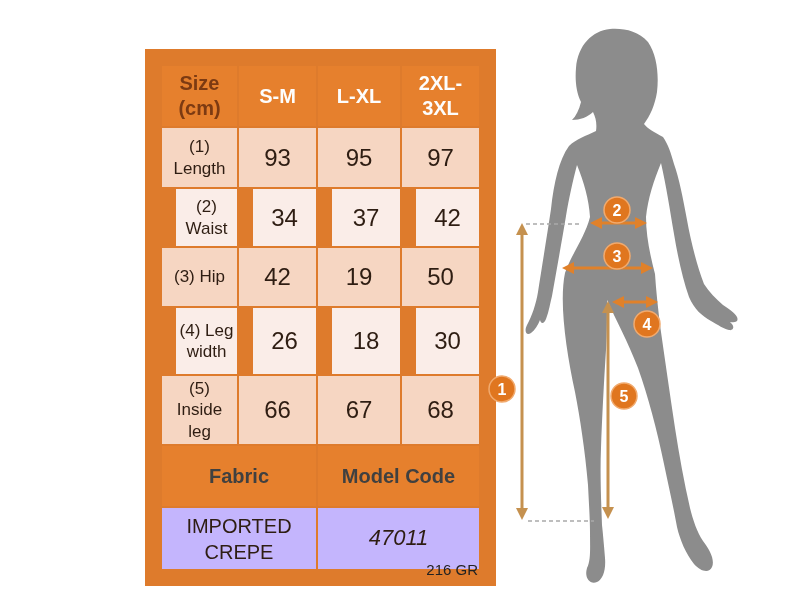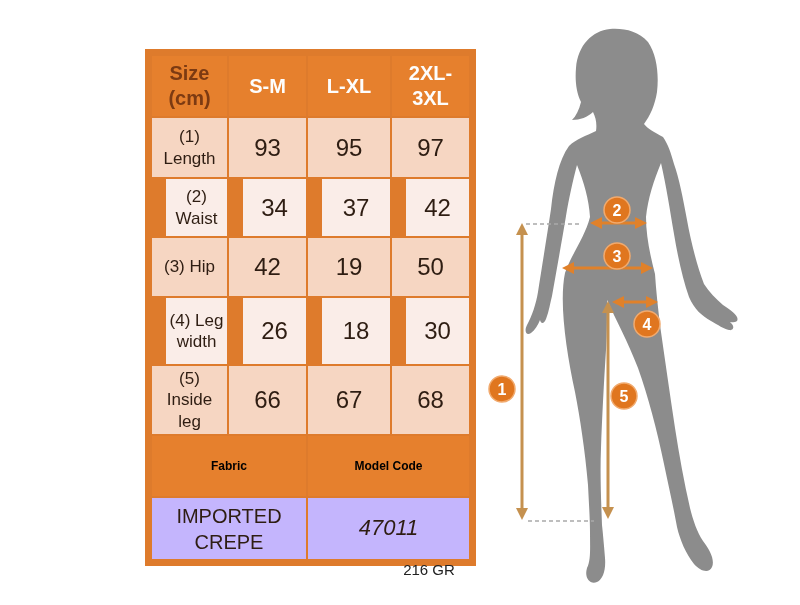--- a/index.html
+++ b/index.html
@@ -6,41 +6,41 @@
   #stage{
     position:relative;width:800px;height:605px;overflow:hidden;background:#fff;
     font-family:"Liberation Sans", sans-serif;
   }
   
   .size-table{
     position:absolute;left:145px;top:49px;
     display:grid;
     grid-template-columns:75px 77px 82px 77px;
     grid-template-rows:60px 59px 57px 58px 66px 68px 60px 61px;
-    gap:2px;padding:7px;background:#DE7B2C;
+    gap:2px;padding:17px;background:#DE7B2C;
   }
   .cell{
     display:flex;align-items:center;justify-content:center;
     text-align:center;color:#2E1D12;
   }
   .hdr{background:#E6802D;color:#FDFDFD;font-weight:bold;font-size:20px;line-height:1.25;white-space:pre-line;}
   .hdr-corner{color:#7C3A12;}
   .row-dark{background:#F6D6C2;}
   .row-light{background:#FAEDE8;margin-left:14px;}
   .row-label{font-size:17px;line-height:1.25;white-space:pre-line;}
   .num{font-size:24px;}
-  .foot-hdr{background:#E6802D;color:#000000;font-weight:bold;font-size:12px;}
+  .foot-hdr{background:#E6802D;color:#404040;font-weight:bold;font-size:20px;}
   .span12{grid-column:1 / 3;}
   .span34{grid-column:3 / 5;}
   .foot-val{background:#c4b5fd;font-size:20px;line-height:1.3;white-space:pre-line;}
   .foot-code{font-size:22px;font-style:italic;}
   
   .weight-note{
     position:absolute;left:380px;top:561px;width:98px;
-    text-align:center;font-size:15px;color:#222;
+    text-align:right;font-size:15px;color:#222;
   }
   
   .figure-svg{position:absolute;left:480px;top:20px;}
   .badge-num{font-size:16px;font-weight:bold;fill:#FFFFFF;text-anchor:middle;}
 </style>
 </head>
 <body>
 
 <div id="stage">
 

